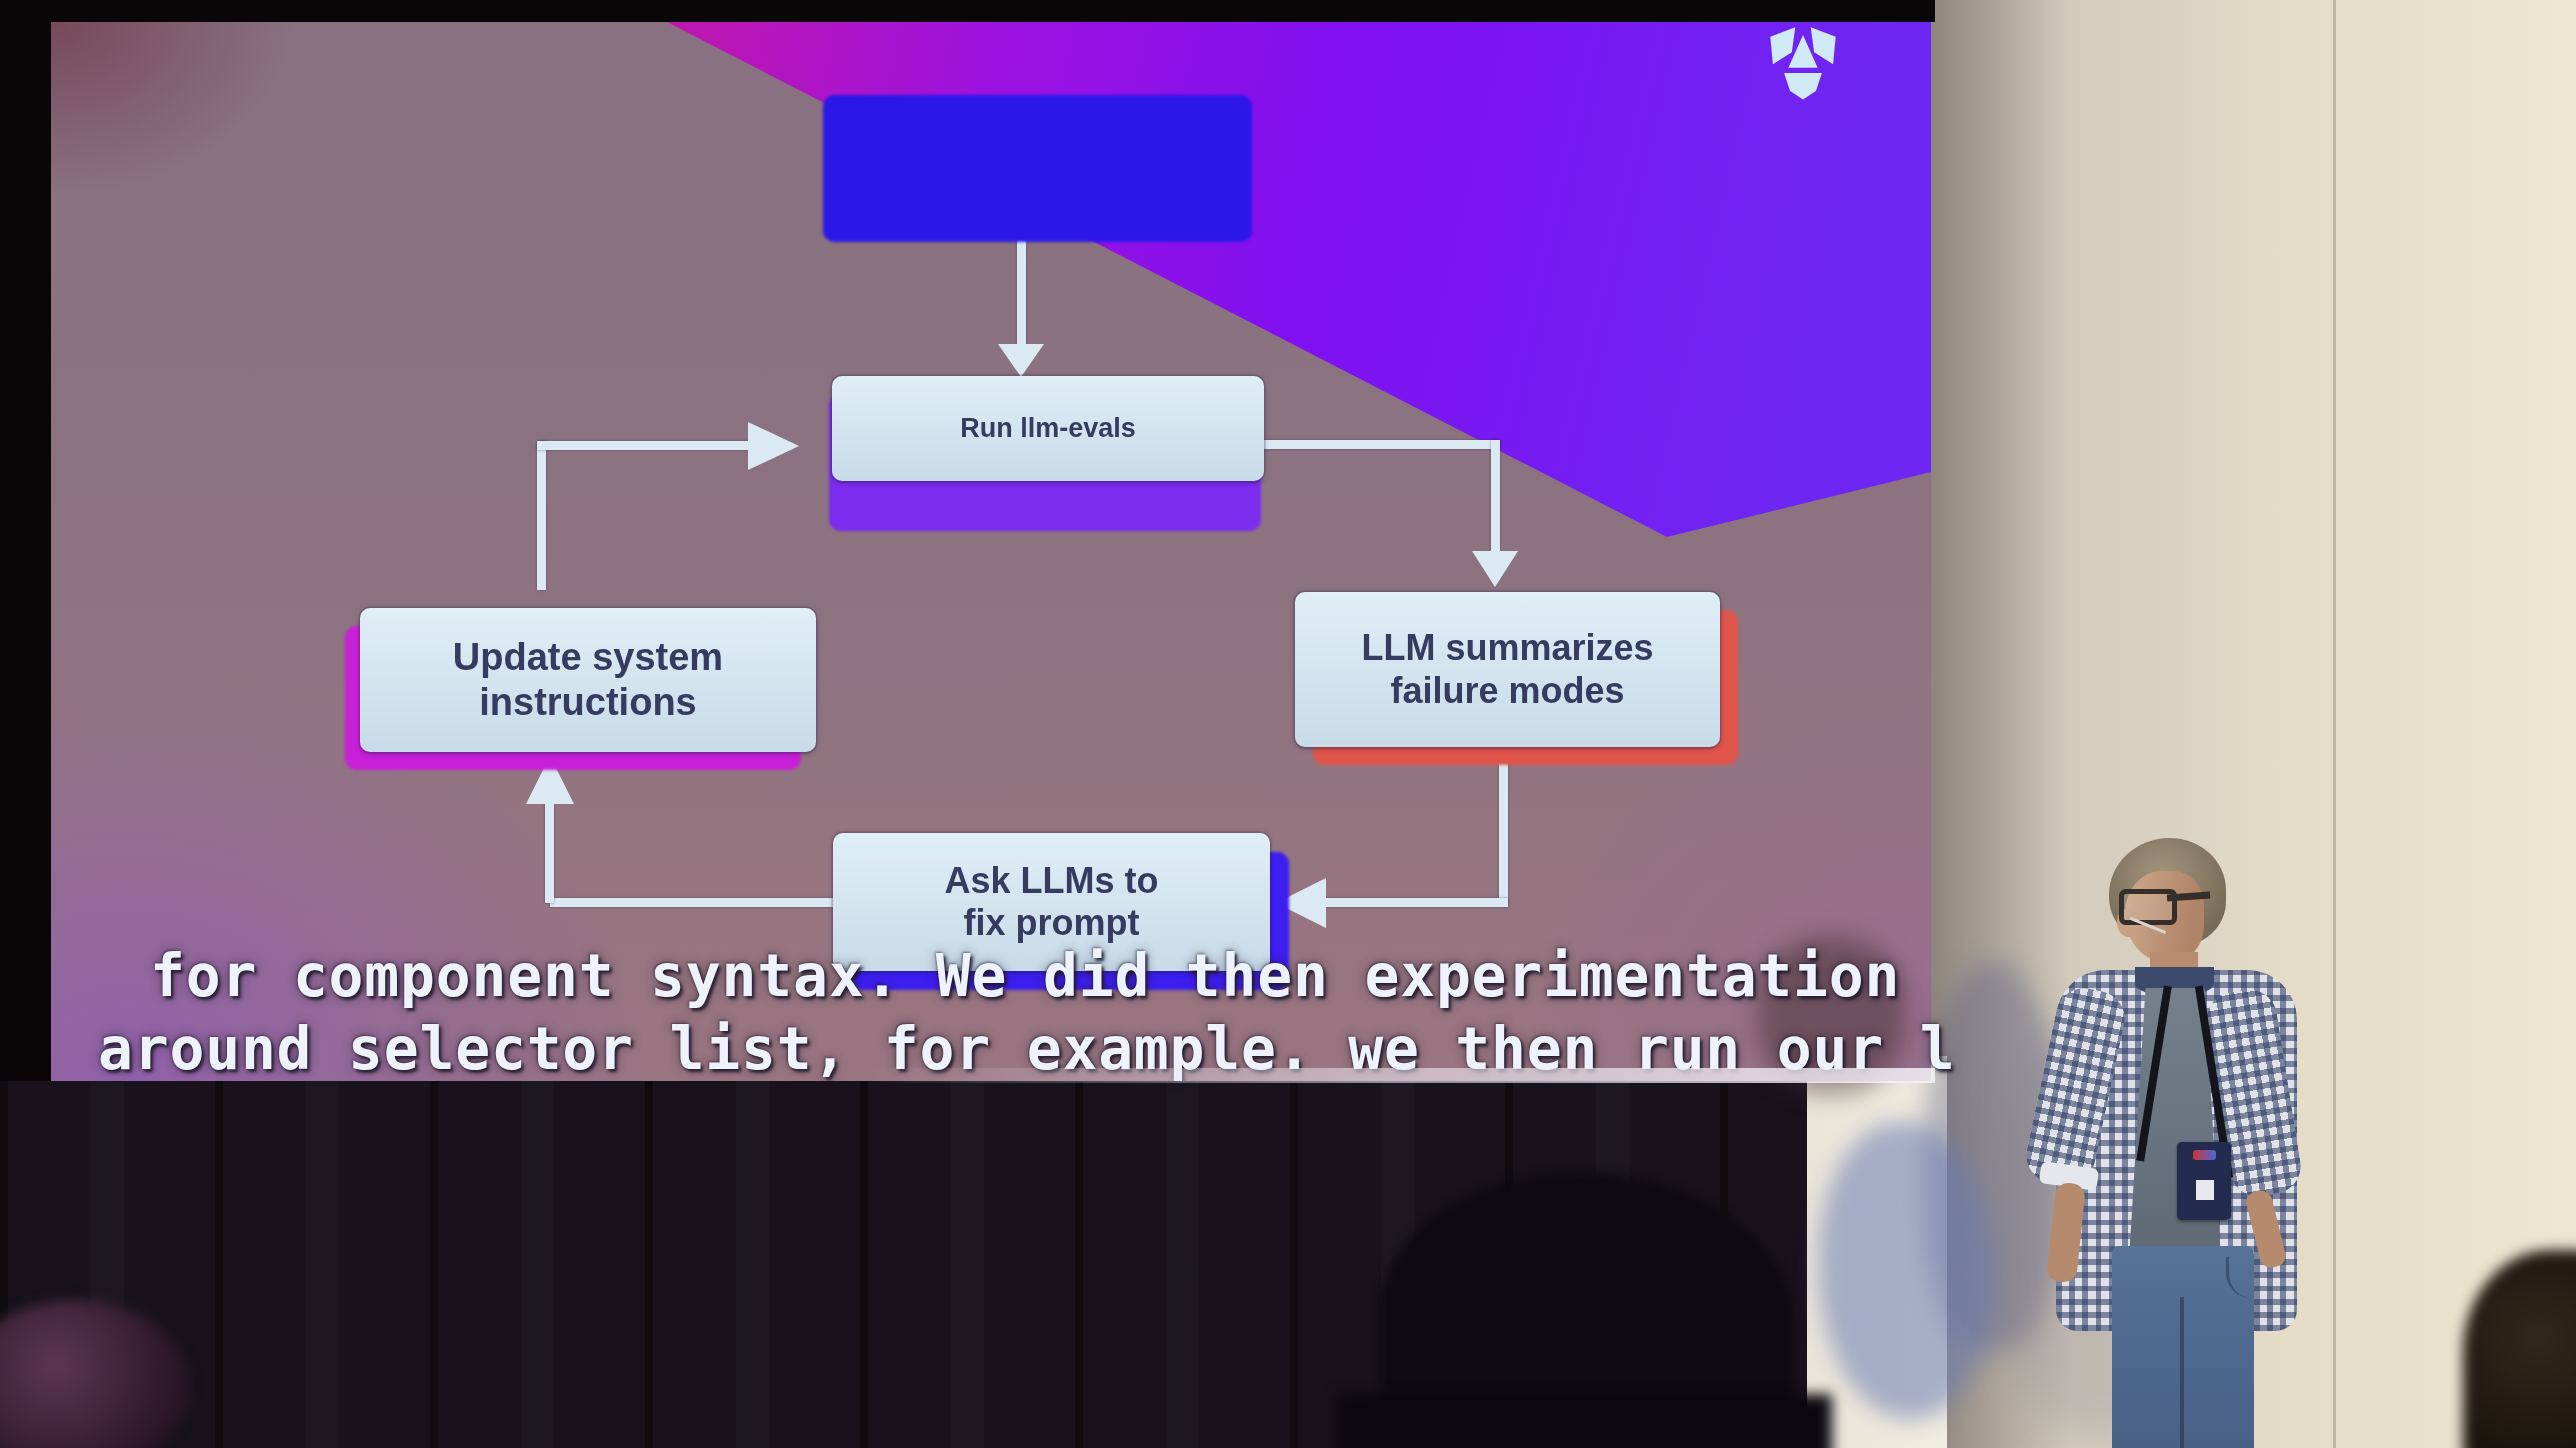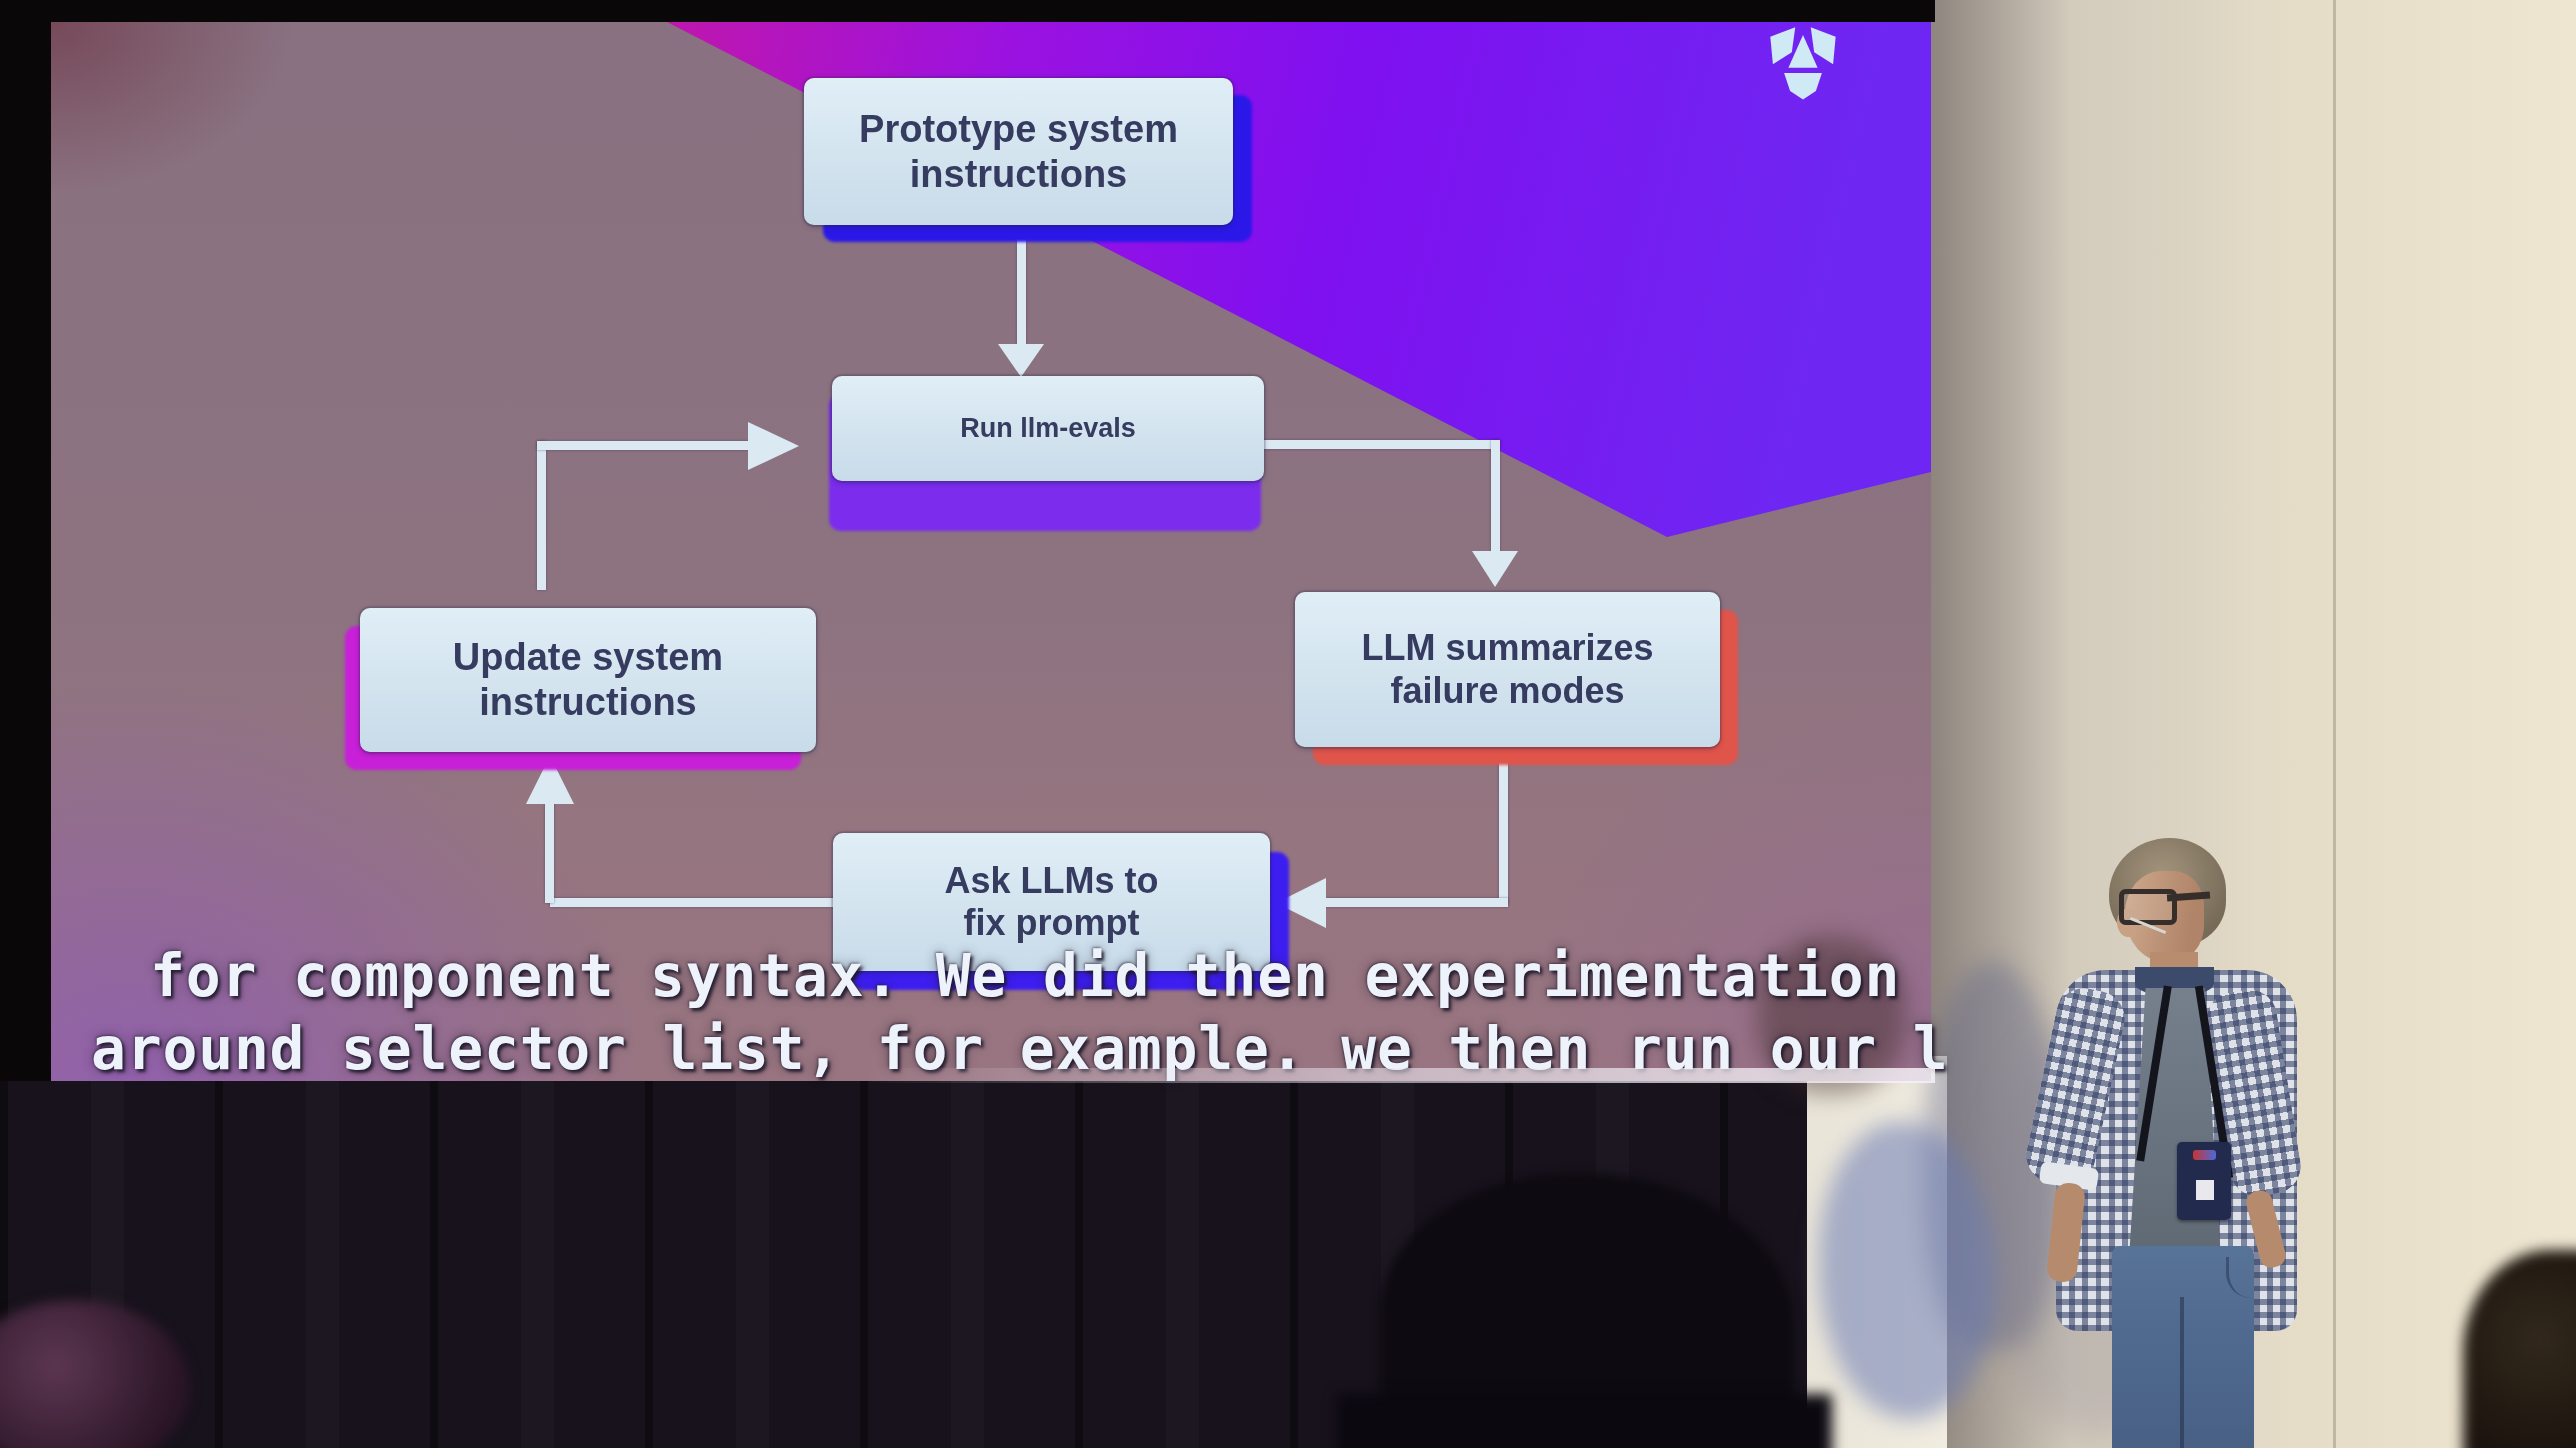--- a/index.html
+++ b/index.html
@@ -67,21 +67,21 @@
   #a4-head{left:1276px;top:878px;border-top:25px solid transparent;border-bottom:25px solid transparent;border-right:50px solid #dbe9f3;}
   #a5-h{left:550px;top:898px;width:292px;height:9px;}
   #a5-v{left:545px;top:802px;width:9px;height:101px;}
   #a5-head{left:526px;top:756px;border-left:24px solid transparent;border-right:24px solid transparent;border-bottom:48px solid #dbe9f3;}
 
   
   .caption{font-family:"DejaVu Sans Mono",monospace;font-size:58px;font-weight:bold;color:#edf2fb;
     white-space:pre;letter-spacing:0.8px;z-index:50;
     text-shadow:2.5px 2.5px 3.3px rgba(30,24,42,.9),-0.8px -0.8px 2.5px rgba(30,24,42,.55),0 0 11.6px rgba(30,24,42,.45);}
   #caption-line1{left:150px;top:942px;}
-  #caption-line2{left:91px;top:1015px;}
+  #caption-line2{left:98px;top:1015px;}
 
   
   .softshadow{filter:blur(11.6px);border-radius:45%;}
   #speaker-shadow-slide{left:1757px;top:937px;width:149px;height:157px;background:rgba(62,42,40,.45);z-index:40;}
   #speaker-shadow-wall1{left:1923px;top:961px;width:140px;height:388px;background:rgba(92,98,132,.40);border-radius:50% 50% 40% 40%;}
   #speaker-shadow-wall2{left:1993px;top:1023px;width:219px;height:413px;background:rgba(118,112,138,.22);filter:blur(18px);}
   #banner-blob{left:1819px;top:1122px;width:177px;height:297px;background:rgba(108,124,178,.55);filter:blur(10.7px);border-radius:46% 54% 48% 52%;}
 
   
   #speaker{left:2005px;top:835px;width:314px;height:614px;z-index:60;}
@@ -159,21 +159,20 @@
   <div class="abs aline" id="a3-v"></div>
   <div class="abs ahead" id="a3-head"></div>
   <div class="abs aline" id="a4-v"></div>
   <div class="abs aline" id="a4-h"></div>
   <div class="abs ahead" id="a4-head"></div>
   <div class="abs aline" id="a5-h"></div>
   <div class="abs aline" id="a5-v"></div>
   <div class="abs ahead" id="a5-head"></div>
 
   <div class="abs fshadow" id="sh-prototype"></div>
-  <div class="abs fbox" id="bx-prototype">Prototype system instructions</div>
 
   <div class="abs fshadow" id="sh-run"></div>
   <div class="abs fbox" id="bx-run">Run llm-evals</div>
 
   <div class="abs fshadow" id="sh-summarize"></div>
   <div class="abs fbox" id="bx-summarize">LLM summarizes failure modes</div>
 
   <div class="abs fshadow" id="sh-fix"></div>
   <div class="abs fbox" id="bx-fix">Ask LLMs to fix prompt</div>
 

